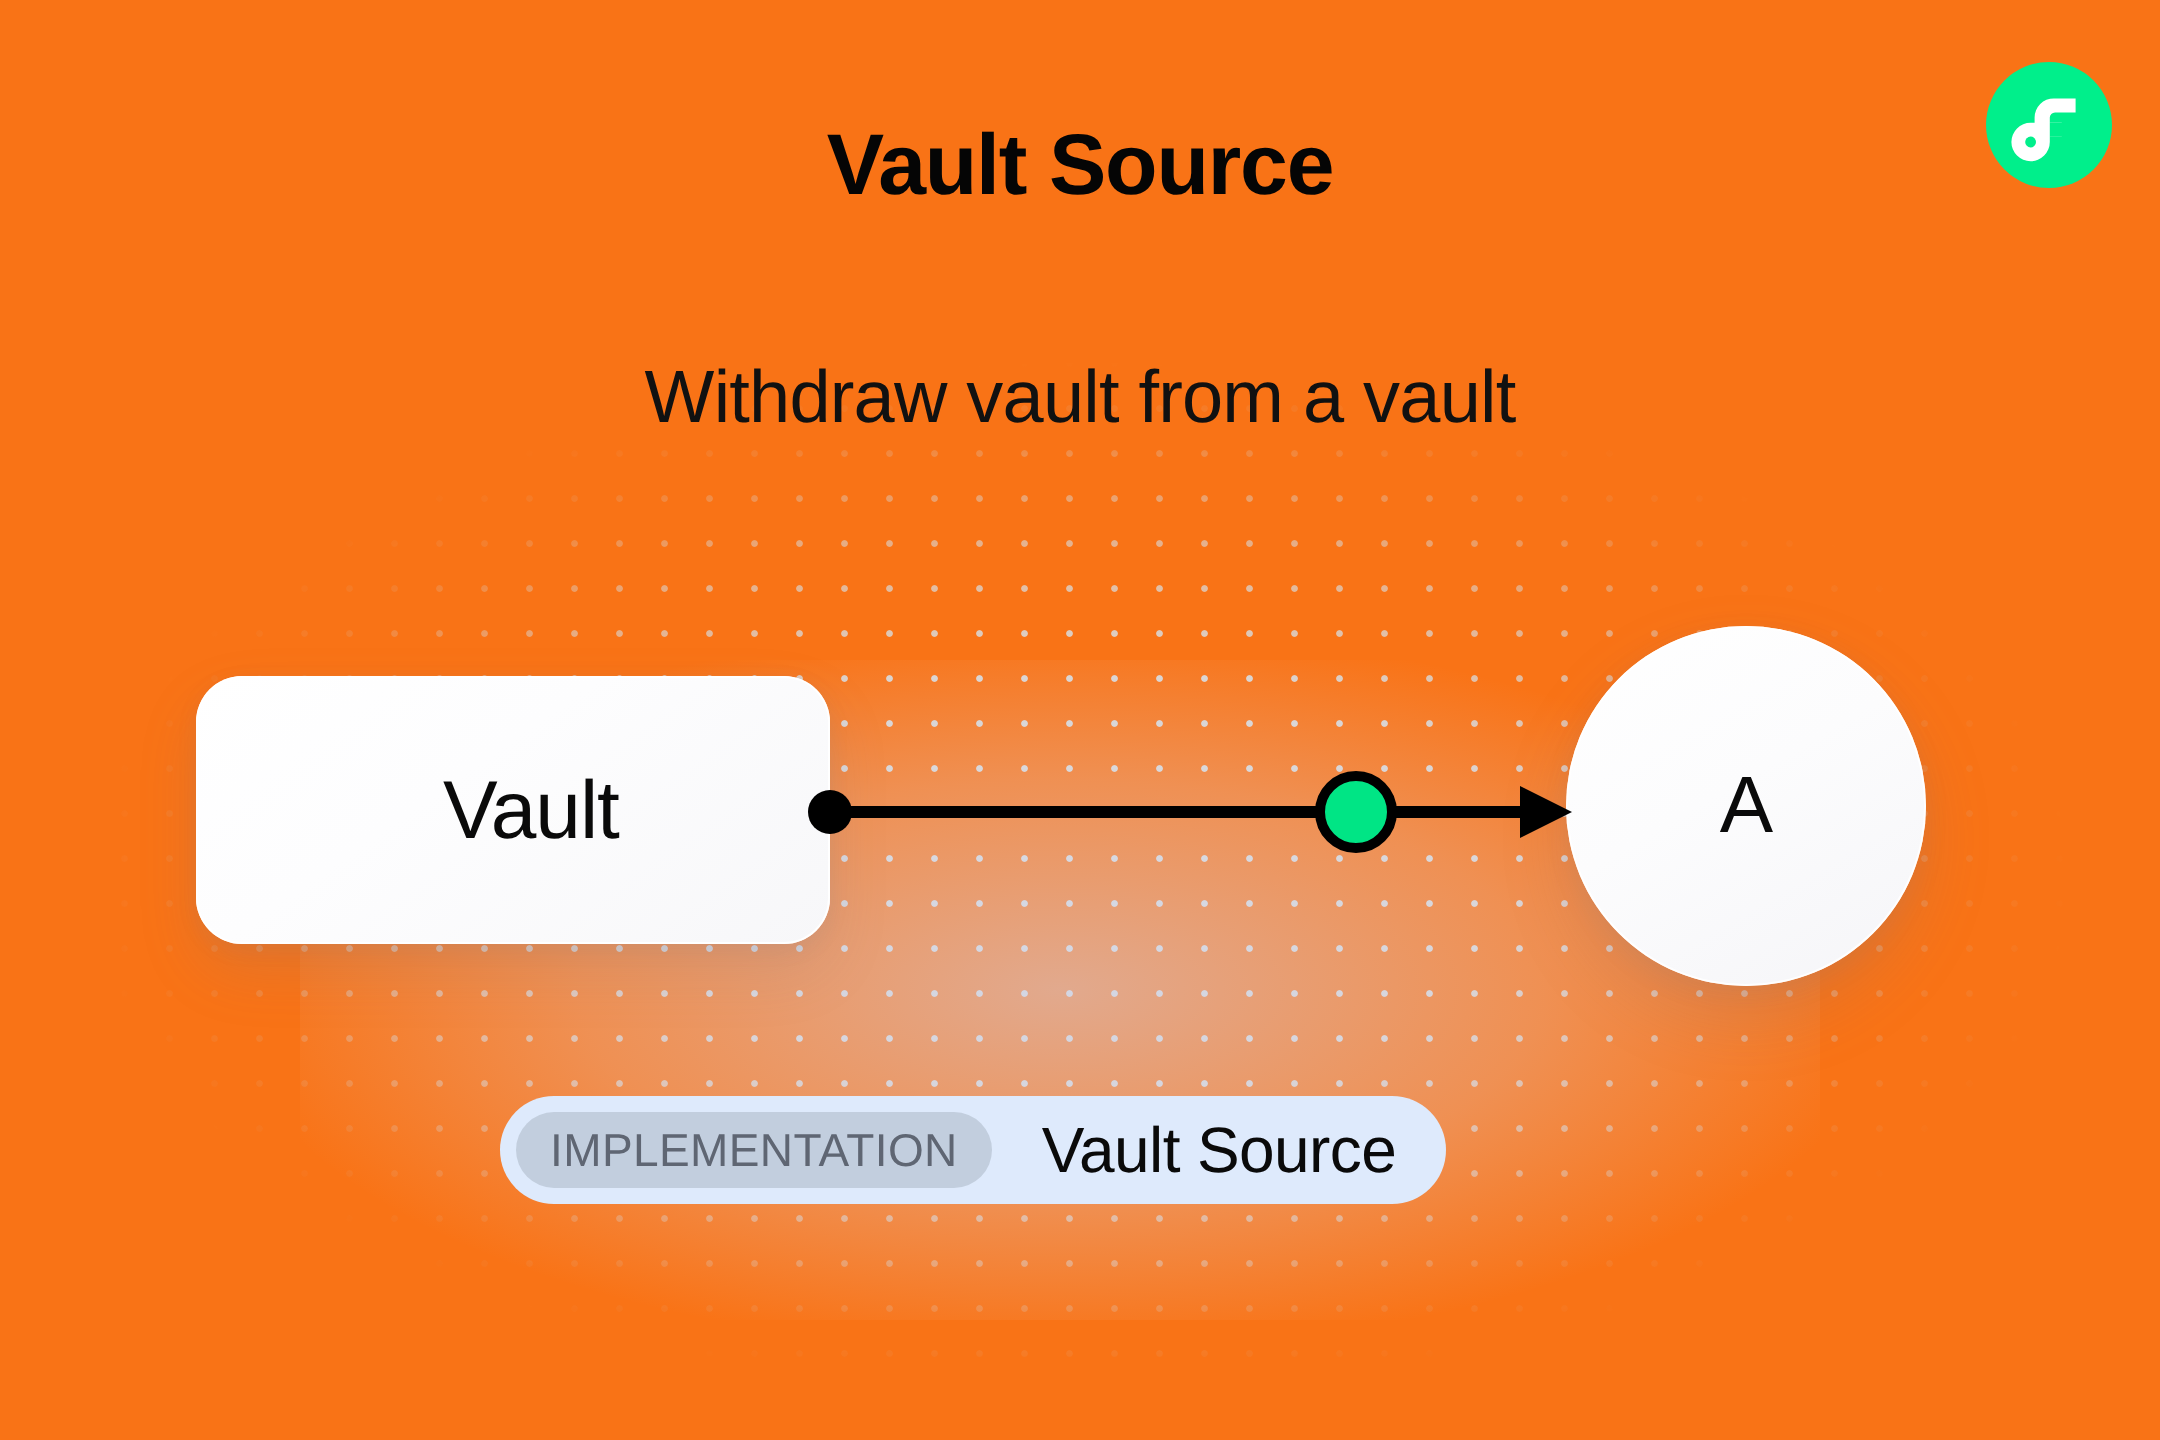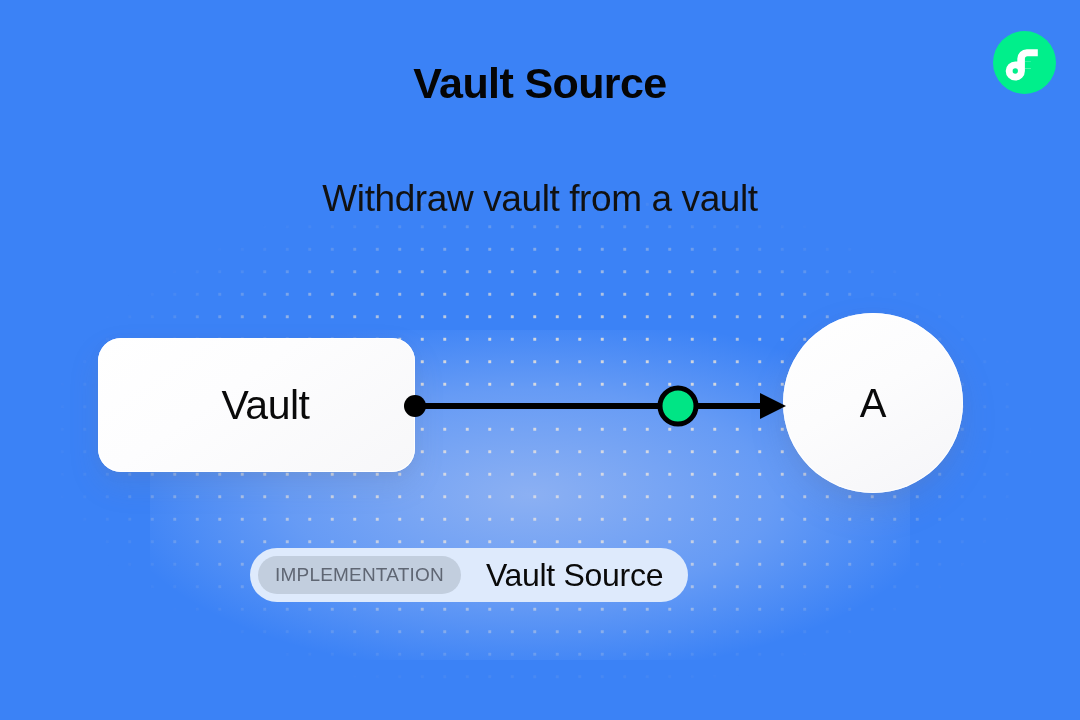--- a/index.html
+++ b/index.html
@@ -11,21 +11,21 @@
     height: 720px;
     overflow: hidden;
     font-family: "Liberation Sans", sans-serif;
     background: #f0f0f0;
   }
 
   #stage {
     position: relative;
     width: 1080px;
     height: 720px;
-    background: #3b82f6;
+    background: #f97316;
     overflow: hidden;
   }
 
   
   .dot-grid {
     position: absolute;
     left: 0;
     top: 0;
     width: 1080px;
     height: 720px;
@@ -156,21 +156,21 @@
   }
   .impl-chip {
     height: 38px;
     border-radius: 19px;
     background: #c2cede;
     display: flex;
     align-items: center;
     padding: 0 17px;
   }
   .impl-chip-text {
-    font-size: 19px;
+    font-size: 23px;
     font-weight: 400;
     letter-spacing: 0.2px;
     color: #5f6673;
   }
   .impl-name {
     font-size: 32px;
     font-weight: 400;
     letter-spacing: -0.3px;
     color: #0a0a0a;
     margin-left: 25px;

